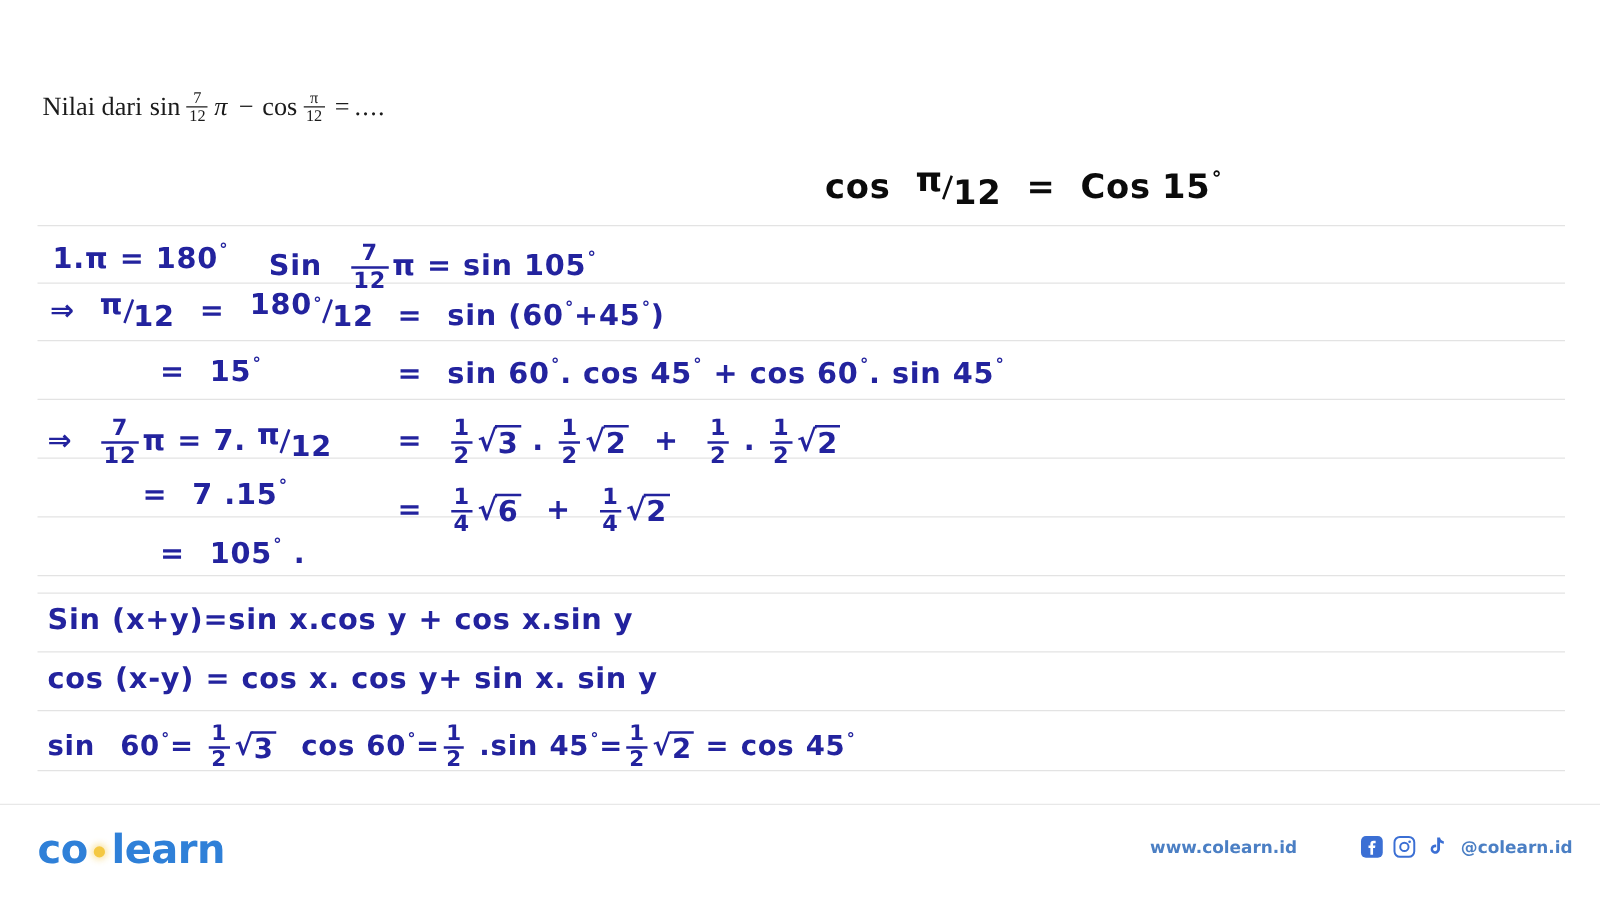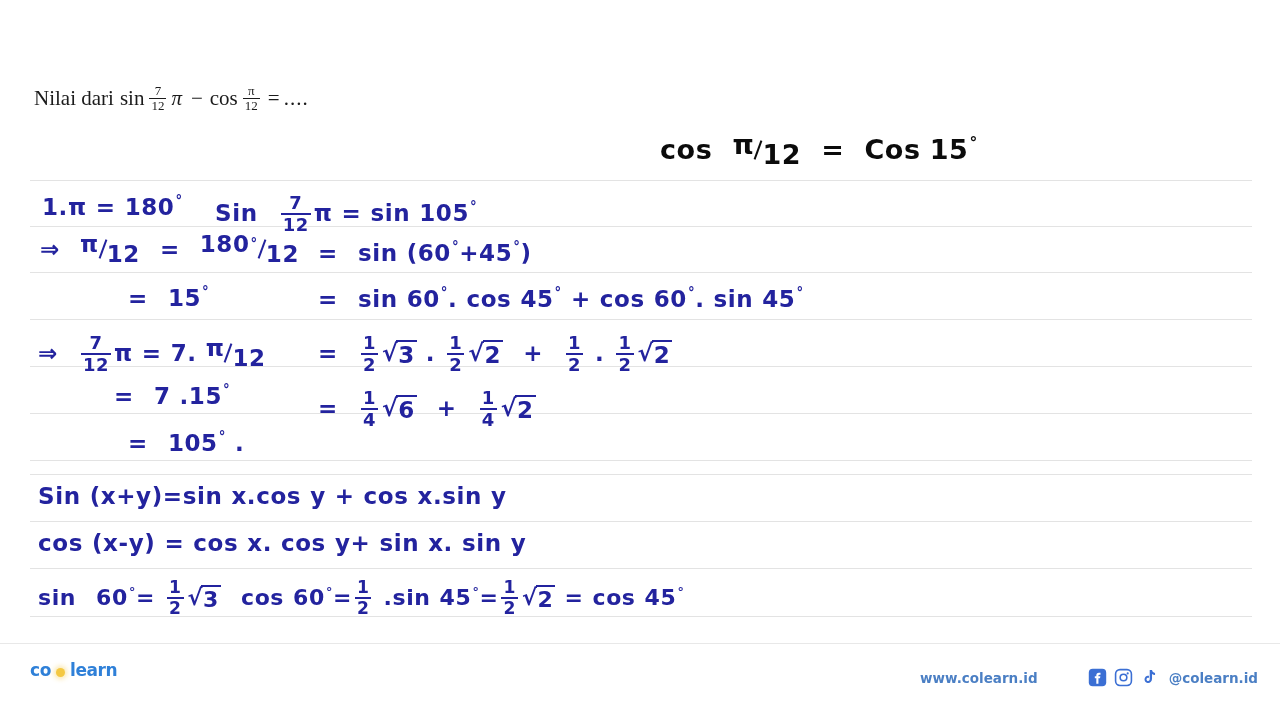--- a/index.html
+++ b/index.html
@@ -27,21 +27,21 @@
     left: 30px;
     width: 1222px;
     height: 1px;
     background: #e3e3e3;
   }
 
   
   #problem {
     position: absolute;
     left: 34px;
-    top: 84px;
+    top: 71px;
     font-family: "Liberation Serif", serif;
     font-size: 21px;
     color: #1b1b1b;
     white-space: nowrap;
     display: flex;
     align-items: center;
   }
   #problem .txt { margin-right: 6px; }
   #problem .fn { font-style: normal; margin-right: 2px; }
   .frac {
@@ -129,21 +129,21 @@
     width: 1280px; height: 1px;
     background: #e8e8e8;
   }
   #logo {
     position: absolute;
     left: 30px; top: 660px;
     display: flex;
     align-items: center;
     font-family: "DejaVu Sans", sans-serif;
     font-weight: 700;
-    font-size: 17px;
+    font-size: 32px;
     color: #2f80d8;
     letter-spacing: -0.4px;
     text-align: right;
   }
   #logo .dot {
     width: 9px; height: 9px;
     border-radius: 50%;
     background: #f4c842;
     margin: 0 5px;
     position: relative;

